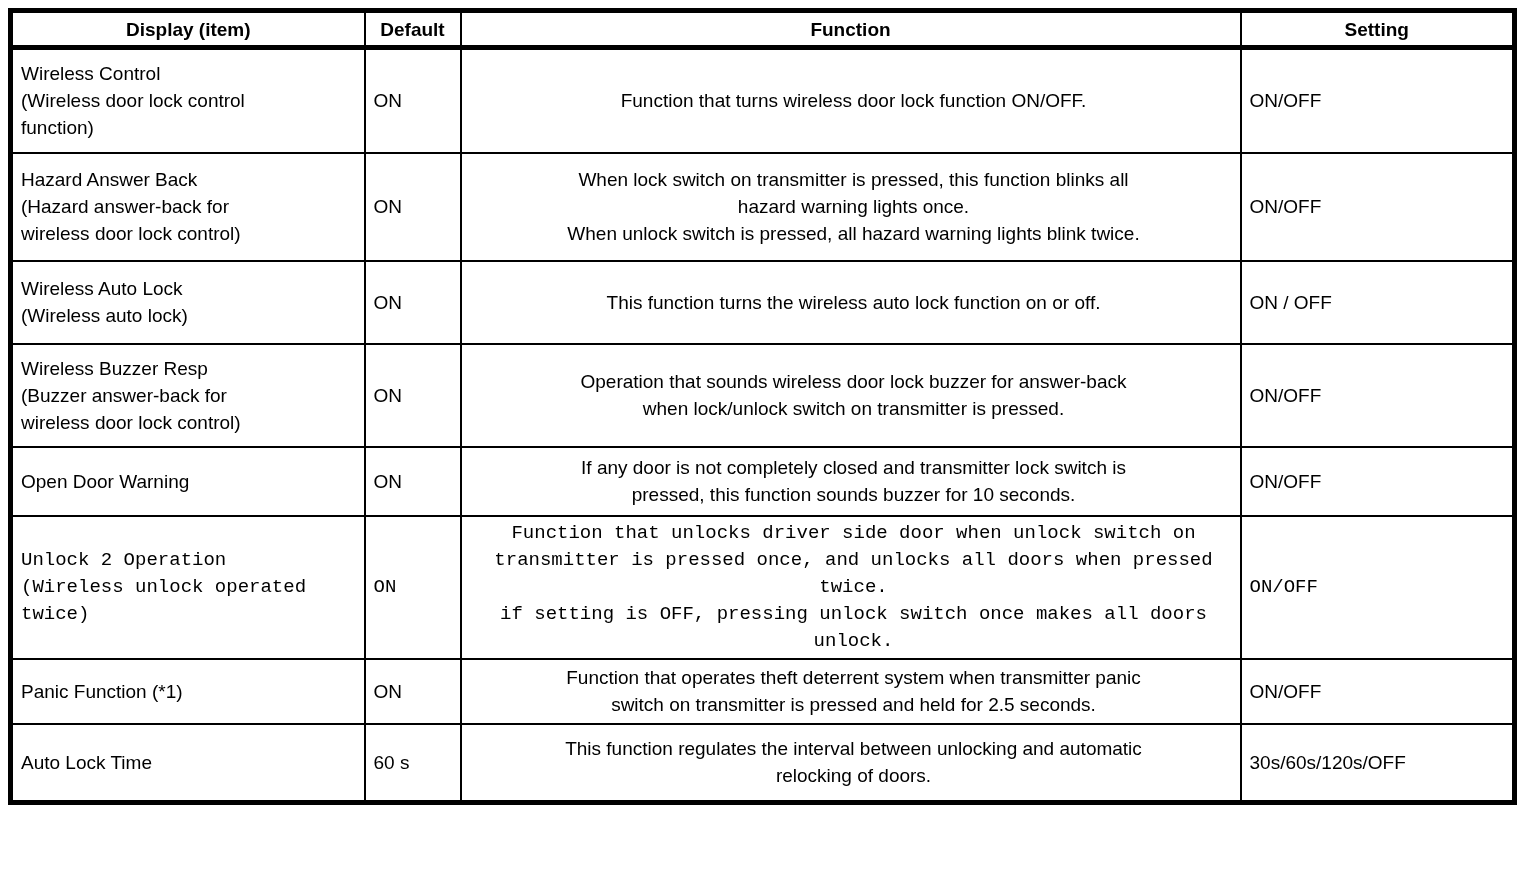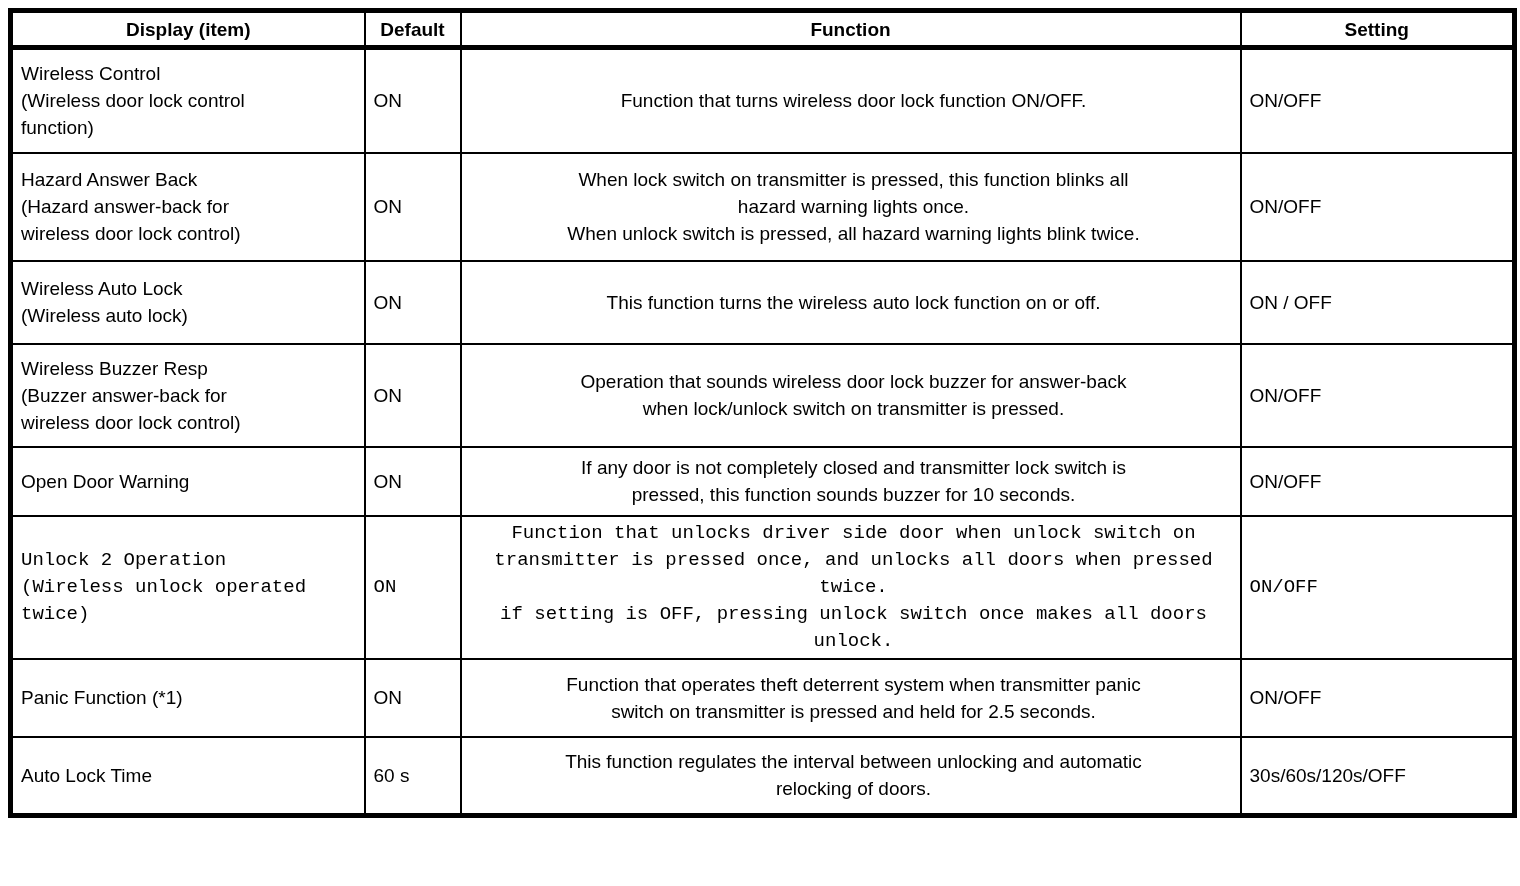--- a/index.html
+++ b/index.html
@@ -47,21 +47,21 @@
     text-align: center;
     padding-left: 10px;
     padding-right: 4px;
   }
   tr.r1 { height: 105px; }
   tr.r2 { height: 108px; }
   tr.r3 { height: 83px; }
   tr.r4 { height: 103px; }
   tr.r5 { height: 69px; }
   tr.r6 { height: 122px; font-family: Liberation Mono, monospace; }
-  tr.r7 { height: 78px; }
+  tr.r7 { height: 65px; }
   tr.r8 { height: 79px; }
   tr.r9 { height: 101px; }
 </style>
 </head>
 <body>
 
 <div class="page">
   <table class="settings">
     <colgroup>
       <col style="width:354px">

